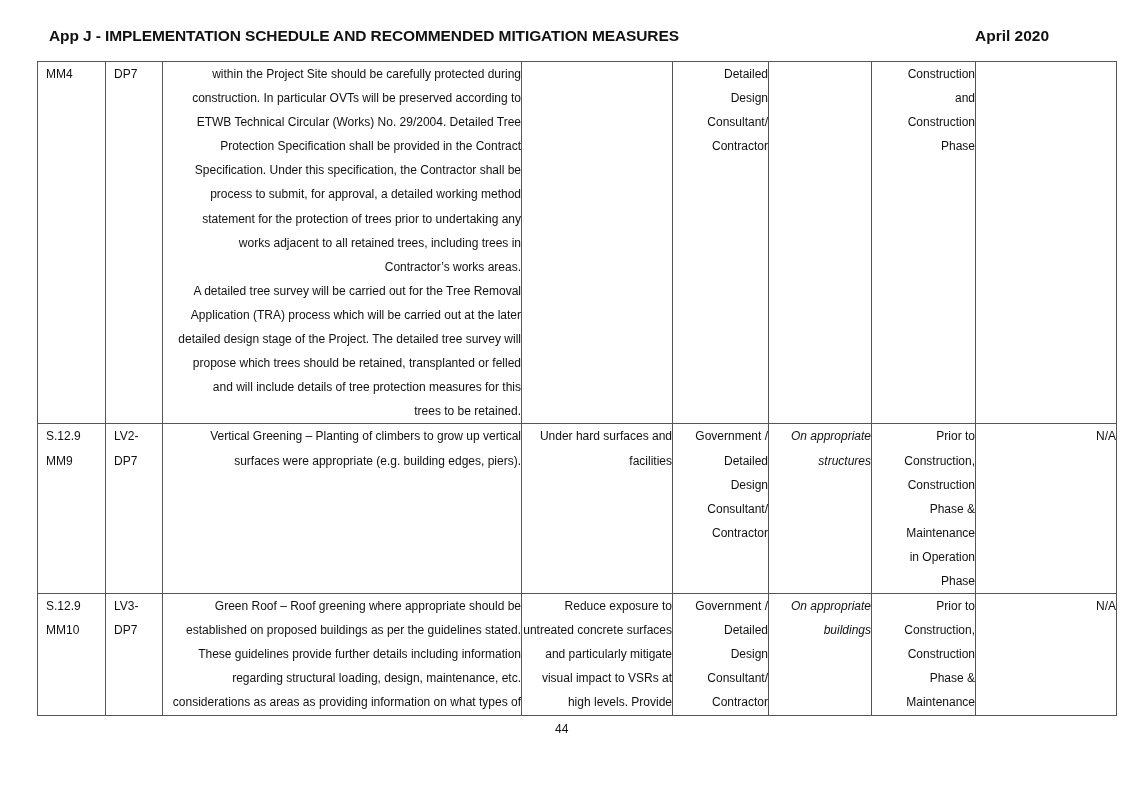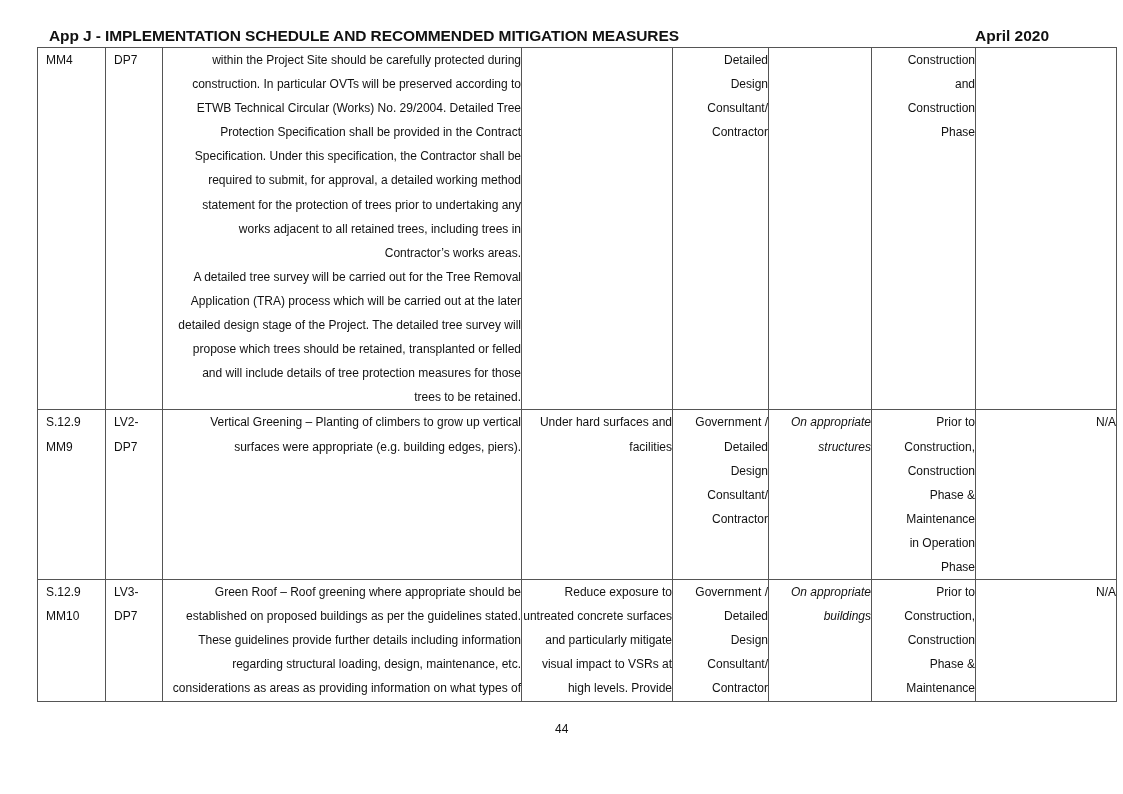--- a/index.html
+++ b/index.html
@@ -1,20 +1,20 @@
 <!DOCTYPE html>
 <html><head>
 <meta charset="utf-8">
 <style>
   html, body { margin:0; padding:0; background:#ffffff; }
   body { width:1123px; height:794px; position:relative; overflow:hidden;
          font-family:"Liberation Sans", sans-serif; color:#111; }
   .hdr-title { position:absolute; left:49px; top:27px; font-weight:bold; font-size:15.5px; letter-spacing:-0.1px; }
   .hdr-date  { position:absolute; left:951px; top:27px; font-weight:bold; font-size:15.5px;margin-left:24px; }
-  table.sched { position:absolute; left:37px; top:47px; border-collapse:collapse; table-layout:fixed; width:1079px; }
+  table.sched { position:absolute; left:37px; top:61px; border-collapse:collapse; table-layout:fixed; width:1079px; }
   table.sched td { border:1px solid #555; vertical-align:top; padding:0; font-size:12px; }
   .lines { line-height:24.1px; padding-top:0px; }
   .c1, .c2 { padding-left:8px !important; }
   .c3 { padding-left:8px !important;text-align:right; }
   .ctr { text-align:right; font-size:10.5px; }
   .ctr .lines { line-height:24.1px; }
   .u { font-style:italic; }
   .line { display:block; white-space:nowrap; }
   .pageno { position:absolute; left:555px; top:722px; font-size:12px; }
 </style>
@@ -47,29 +47,29 @@
             <span class="line">DP7</span>
           </div>
         </td>
         <td class="c3">
           <div class="lines">
             <span class="line">within the Project Site should be carefully protected during</span>
             <span class="line">construction. In particular OVTs will be preserved according to</span>
             <span class="line">ETWB Technical Circular (Works) No. 29/2004. Detailed Tree</span>
             <span class="line">Protection Specification shall be provided in the Contract</span>
             <span class="line">Specification. Under this specification, the Contractor shall be</span>
-            <span class="line">required to submit, for approval, a detailed working method</span>
+            <span class="line">process to submit, for approval, a detailed working method</span>
             <span class="line">statement for the protection of trees prior to undertaking any</span>
             <span class="line">works adjacent to all retained trees, including trees in</span>
             <span class="line">Contractor’s works areas.</span>
             <span class="line">A detailed tree survey will be carried out for the Tree Removal</span>
             <span class="line">Application (TRA) process which will be carried out at the later</span>
             <span class="line">detailed design stage of the Project. The detailed tree survey will</span>
             <span class="line">propose which trees should be retained, transplanted or felled</span>
-            <span class="line">and will include details of tree protection measures for those</span>
+            <span class="line">and will include details of tree protection measures for this</span>
             <span class="line">trees to be retained.</span>
           </div>
         </td>
         <td class="ctr">
           <div class="lines"></div>
         </td>
         <td class="ctr">
           <div class="lines">
             <span class="line">Detailed</span>
             <span class="line">Design</span>

